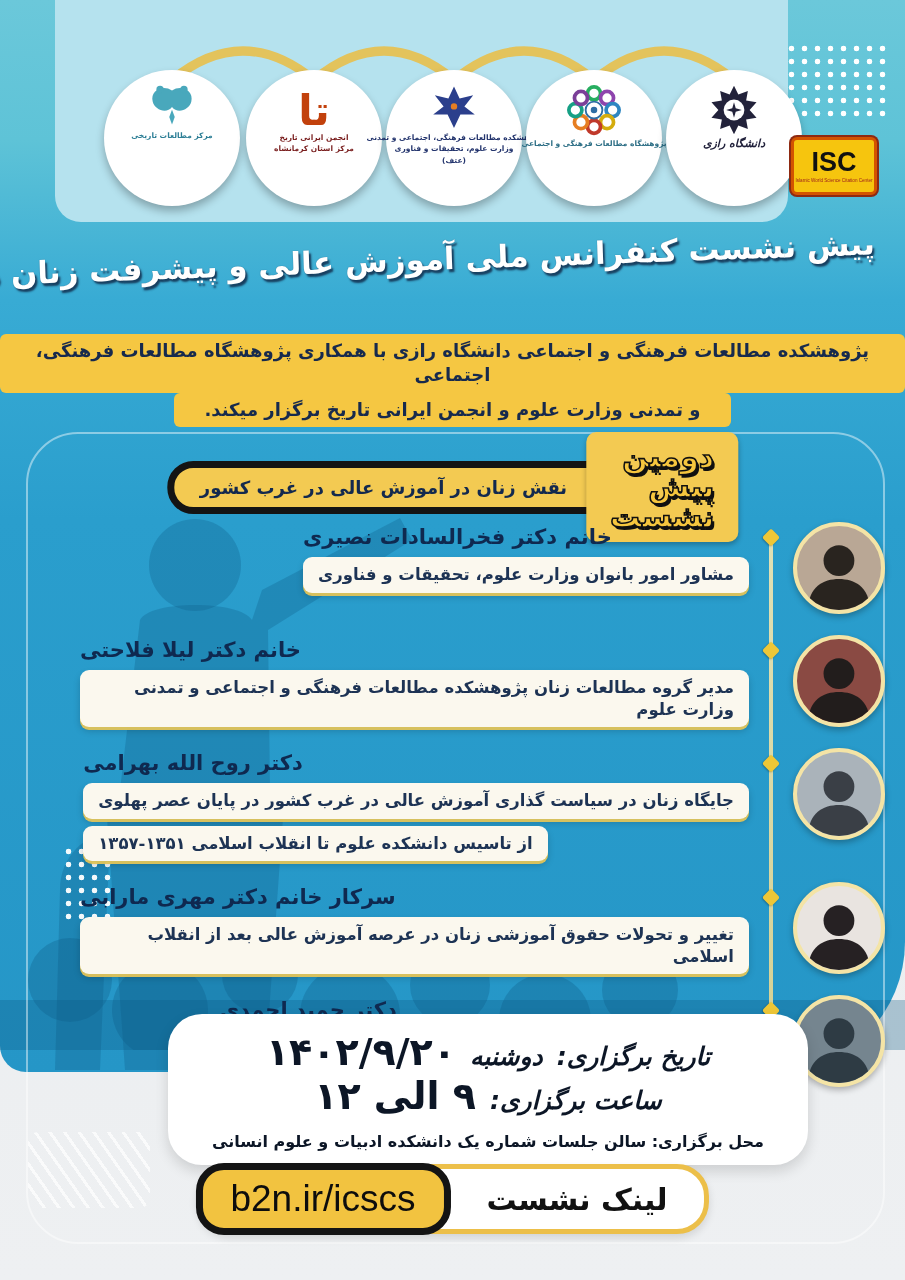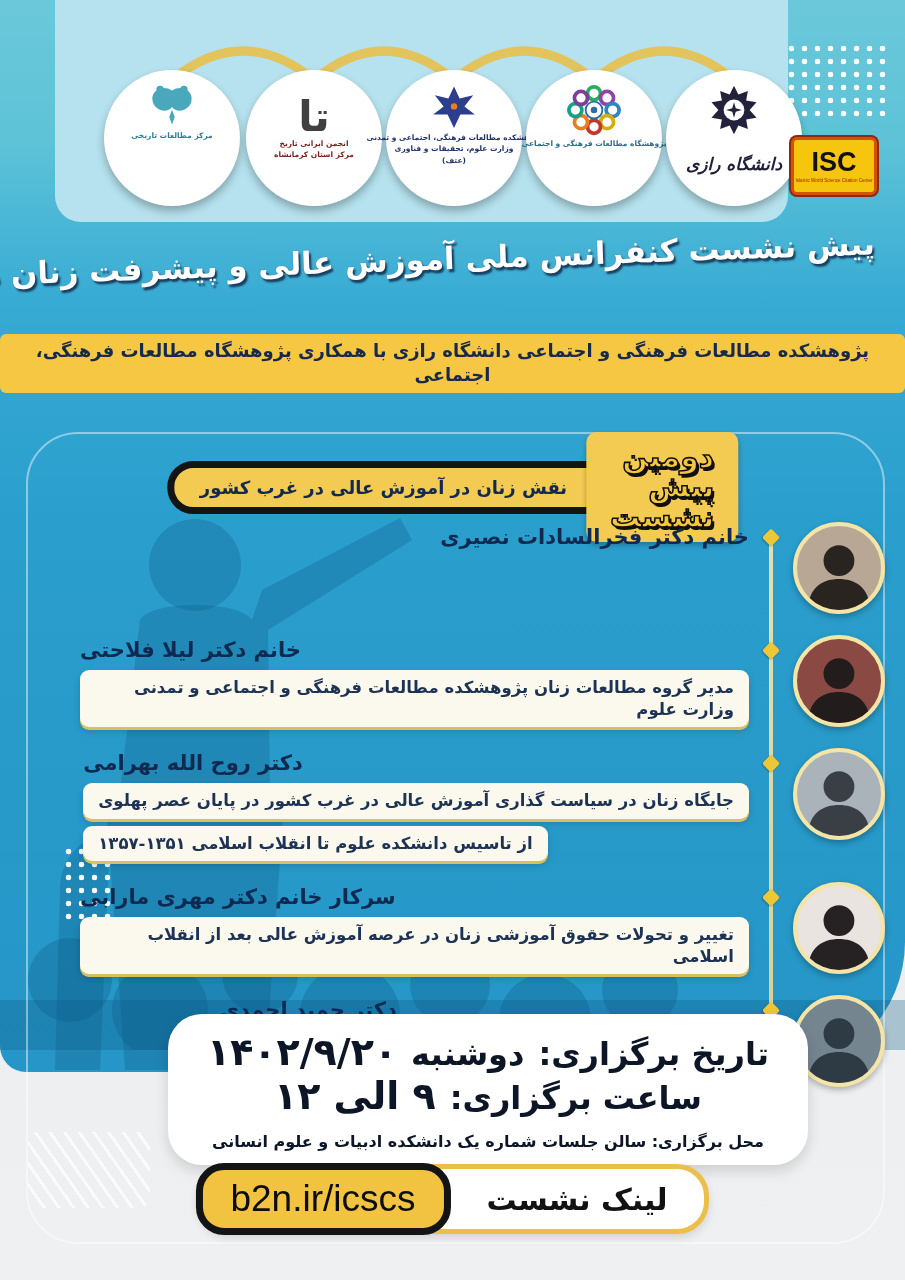--- a/index.html
+++ b/index.html
@@ -25,22 +25,22 @@
   
   .top-band{position:absolute;left:55px;top:0;width:733px;height:222px;background:#b5e2ee;
             border-radius:0 0 26px 26px;z-index:5;}
   .connector{position:absolute;left:0;top:0;width:733px;height:222px;}
   .logo-circle{position:absolute;top:70px;width:136px;height:136px;border-radius:50%;background:#fff;
     box-shadow:0 5px 9px rgba(0,0,0,.28);display:flex;flex-direction:column;align-items:center;
     justify-content:flex-start;padding-top:14px;box-sizing:border-box;z-index:6;text-align:center;}
   .logo-circle .cap{font-size:7.5px;font-weight:bold;line-height:1.5;direction:rtl;white-space:nowrap;}
   .logo-0{left:49px;} .logo-1{left:191px;} .logo-2{left:331px;} .logo-3{left:471px;} .logo-4{left:611px;}
   .logo-0 .cap{color:#2e7f96;} .logo-1 .cap{color:#7a1f1f;} .logo-2 .cap{color:#23346d;}
-  .logo-3 .cap{color:#2e6f86;} .logo-4 .cap{color:#20203a;font-size:17px;font-style:italic;margin-top:16px;}
-  .glyph-ta{font-size:42px;font-weight:bold;color:#404040;line-height:1;margin-top:12px;}
+  .logo-3 .cap{color:#2e6f86;} .logo-4 .cap{color:#20203a;font-size:11px;font-style:italic;}
+  .glyph-ta{font-size:42px;font-weight:bold;color:#c2410c;line-height:1;margin-top:6px;}
   
   .isc-box{position:absolute;right:28px;top:114px;width:80px;height:52px;background:#f6c50e;
     border:3px solid #d35400;box-shadow:0 0 0 2px #8e2a12;border-radius:6px;z-index:6;
     display:flex;flex-direction:column;align-items:center;justify-content:center;margin-top:23px;}
   .isc-label{font-family:"Liberation Sans",sans-serif;font-weight:bold;font-size:27px;color:#111;line-height:1;}
   .isc-cap{font-family:"Liberation Sans",sans-serif;font-size:4.6px;color:#9b1c1c;margin-top:2px;white-space:nowrap;}
   
   .title{position:absolute;left:30px;right:30px;top:240px;z-index:6;text-align:center;direction:rtl;
     font-size:31px;font-weight:bold;color:#ffffff;white-space:nowrap;transform:rotate(-2deg);
     text-shadow:2px 3px 2px rgba(17,42,74,.85),0 0 1px rgba(17,42,74,.5);}
@@ -76,21 +76,21 @@
     width:13px;height:13px;background:#eec737;border-radius:3px;box-shadow:0 1px 2px rgba(0,0,0,.3);}
   .speaker-text{display:flex;flex-direction:column;align-items:flex-end;gap:7px;padding-top:3px;}
   .s-name{font-weight:bold;font-size:21px;color:#0f2950;line-height:1.2;}
   .s-pill{background:#fbf8ee;border-radius:9px;padding:7px 15px;font-size:16.5px;font-weight:bold;
     color:#1d3354;line-height:1.3;box-shadow:0 3px 0 rgba(226,196,90,.95),0 4px 7px rgba(0,0,0,.18);}
   
   .date-card{position:absolute;left:168px;top:1014px;width:640px;z-index:8;background:#ffffff;
     border-radius:34px;box-shadow:0 6px 14px rgba(0,0,0,.14);padding:16px 22px 14px;box-sizing:border-box;
     direction:rtl;text-align:center;color:#0c1626;}
   .d-row{display:flex;direction:rtl;justify-content:center;align-items:baseline;gap:14px;}
-  .d-label{font-size:32px;font-weight:bold;}
+  .d-label{font-size:25px;font-weight:bold;font-style:italic;}
   .d-big{font-size:38px;font-weight:bold;letter-spacing:1px;}
   .d-venue{margin-top:14px;font-size:16px;font-weight:bold;}
   
   .link-row{position:absolute;left:50%;transform:translateX(-50%);top:1164px;z-index:8;
     display:flex;direction:rtl;align-items:center;background:#ffffff;border:5px solid #ecbf49;
     border-radius:32px;box-shadow:0 4px 8px rgba(0,0,0,.12);}
   .link-label{padding:12px 36px;font-size:30px;font-weight:bold;color:#121212;white-space:nowrap;}
   .link-url{background:#f2c340;border:7px solid #141414;border-radius:28px;margin:-6px;margin-right:0;
     padding:8px 28px;direction:ltr;font-family:"Liberation Sans",sans-serif;font-weight:normal;
     font-size:37px;color:#0d0d0d;white-space:nowrap;}
@@ -189,20 +189,21 @@
 
   <div class="isc-box">
     <div class="isc-label">ISC</div>
     <div class="isc-cap">Islamic World Science Citation Center</div>
   </div>
 
   <div class="title">پیش نشست کنفرانس ملی آموزش عالی و پیشرفت زنان در ایران</div>
 
   <div class="org">
     <span class="bar">پژوهشکده مطالعات فرهنگی و اجتماعی دانشگاه رازی با همکاری پژوهشگاه مطالعات فرهنگی، اجتماعی</span><br>
+    <span class="bar">و تمدنی وزارت علوم و انجمن ایرانی تاریخ برگزار میکند.</span>
   </div>
 
   <div class="banner">
     <div class="banner-badge">
       <span>دومین پیش نشست</span>
     </div>
     <div class="banner-topic">نقش زنان در آموزش عالی در غرب کشور</div>
   </div>
 
   <div class="speakers">
@@ -213,20 +214,21 @@
         <svg viewBox="0 0 48 48">
             <circle cx="24" cy="16" r="10" fill="currentColor"></circle>
             <path d="M4 48 C4 33 14 28 24 28 C34 28 44 33 44 48 Z" fill="currentColor"></path>
           </svg>
       </div>
       <div class="rail">
           <div class="dot"></div>
         </div>
       <div class="speaker-text">
         <div class="s-name">خانم دکتر فخرالسادات نصیری</div>
+        <div class="s-pill">مشاور امور بانوان وزارت علوم، تحقیقات و فناوری</div>
       </div>
     </div>
 
     <div class="speaker">
       <div class="avatar av1">
         <svg viewBox="0 0 48 48">
             <circle cx="24" cy="16" r="10" fill="currentColor"></circle>
             <path d="M4 48 C4 33 14 28 24 28 C34 28 44 33 44 48 Z" fill="currentColor"></path>
           </svg>
       </div>

